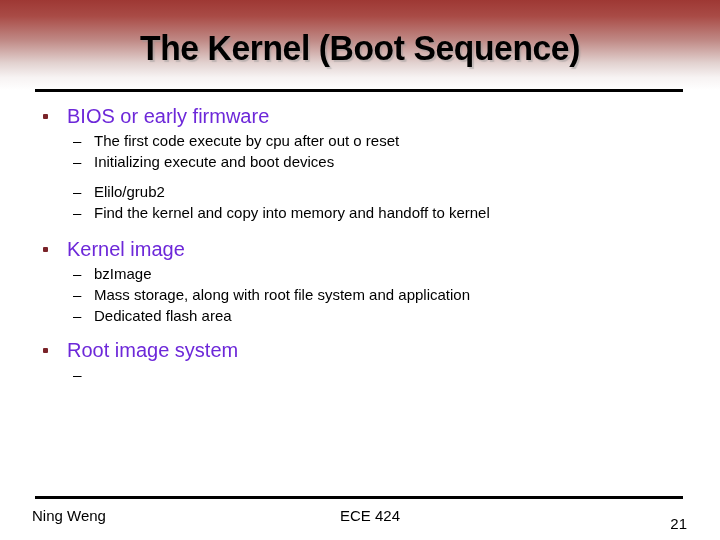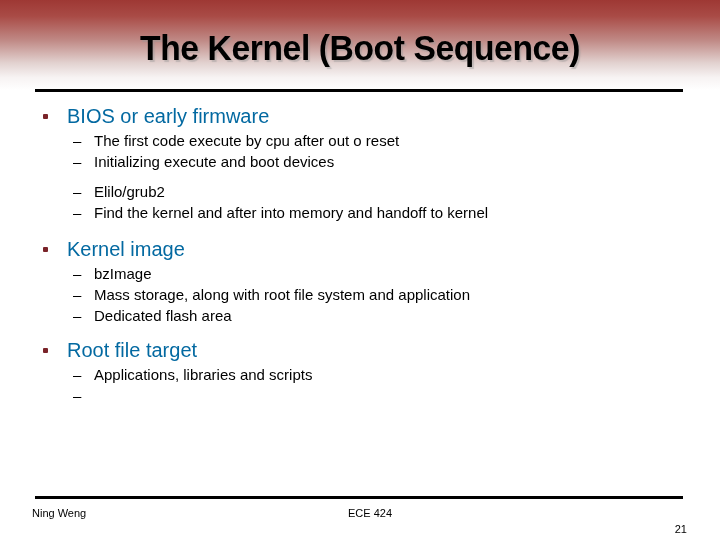--- a/index.html
+++ b/index.html
@@ -66,21 +66,21 @@
   }
 
   .block {
     position: relative;
   }
 
   .lvl1 {
     position: relative;
     padding-left: 67px;
     font-size: 20px;
-    color: #0369a1;
+    color: #6d28d9;
     line-height: 27px;
     margin-top: 4px;
   }
   .lvl1 .dot {
     position: absolute;
     left: 43px;
     top: 11px;
     width: 5px;
     height: 5px;
     background: #7a2329;
@@ -114,40 +114,40 @@
     width: 648px;
     height: 3px;
     background: #000000;
   }
   #footer {
     position: absolute;
     left: 0;
     top: 507px;
     width: 720px;
     height: 18px;
-    font-size: 11px;
+    font-size: 15px;
     color: #000000;
   }
   #footer-author {
     position: absolute;
     left: 32px;
     top: 0;
   }
   #footer-course {
     position: absolute;
     left: 0;
     top: 0;
     width: 720px;
     text-align: center;
     padding-left: 10px;
   }
   #footer-page {
     position: absolute;
     right: 33px;
-    top: 16px;
+    top: 8px;
   }
 </style>
 </head>
 <body>
 
 <div id="title-banner"></div>
 <div id="slide-title">The Kernel (Boot Sequence)</div>
 <div id="title-rule"></div>
 
 <div id="slide-body">
@@ -168,21 +168,21 @@
   </div>
   <div class="gap-after-1"></div>
 
   <div class="block">
     <div class="lvl2">
       <span class="dash">–</span>
       <span>Elilo/grub2</span>
     </div>
     <div class="lvl2">
       <span class="dash">–</span>
-      <span>Find the kernel and after into memory and handoff to kernel</span>
+      <span>Find the kernel and copy into memory and handoff to kernel</span>
     </div>
   </div>
   <div class="gap-after-1"></div>
 
   <div class="block">
     <div class="lvl1">
       <span class="dot"></span>
       <span>Kernel image</span>
     </div>
     <div class="lvl2">
@@ -196,25 +196,24 @@
     <div class="lvl2">
       <span class="dash">–</span>
       <span>Dedicated flash area</span>
     </div>
   </div>
   <div class="gap-after-2"></div>
 
   <div class="block">
     <div class="lvl1">
       <span class="dot"></span>
-      <span>Root file target</span>
-    </div>
-    <div class="lvl2">
-      <span class="dash">–</span>
-      <span>Applications, libraries and scripts</span>
+      <span>Root image system</span>
+    </div>
+    <div class="lvl2">
+      <span class="dash">–</span>
     </div>
     <div class="lvl2">
       <span class="dash">–</span>
     </div>
   </div>
 
 </div>
 
 <div id="footer-rule"></div>
 <div id="footer">

